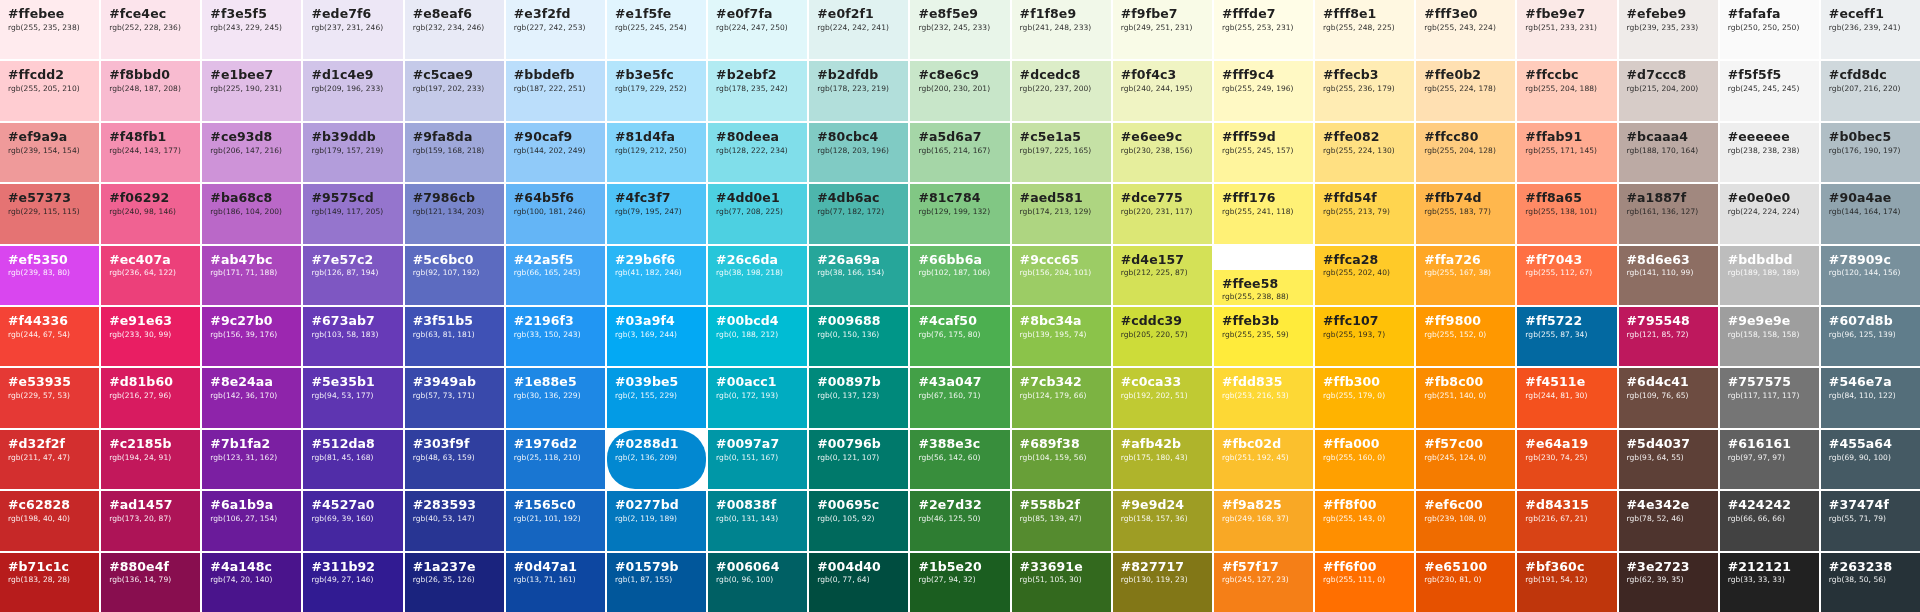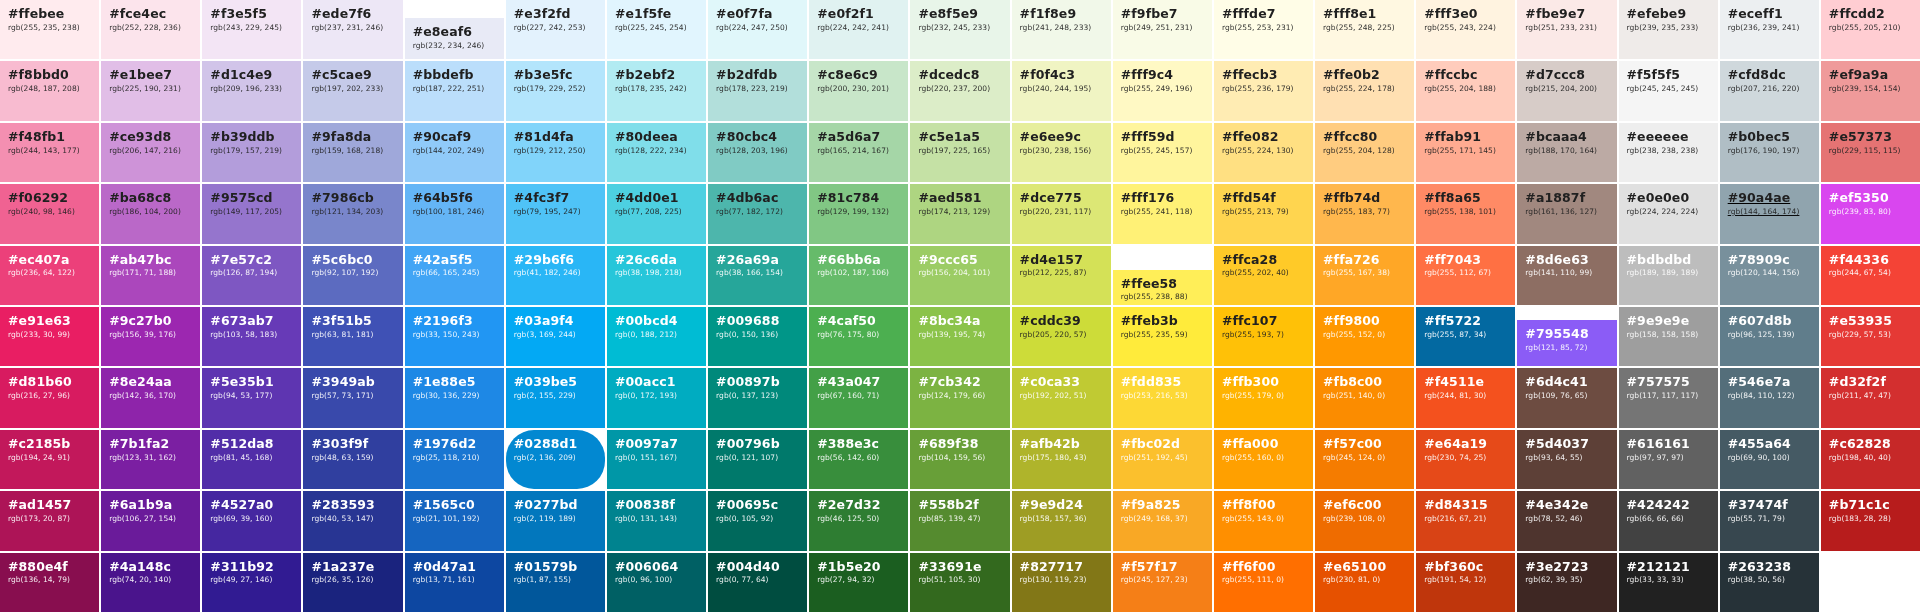--- a/index.html
+++ b/index.html
@@ -67,21 +67,21 @@
       <span class="rgb">rgb(252, 228, 236)</span>
     </div>
     <div class="swatch dark-text" style="background-color: rgb(243, 229, 245);">
       <span class="hex">#f3e5f5</span>
       <span class="rgb">rgb(243, 229, 245)</span>
     </div>
     <div class="swatch dark-text" style="background-color: rgb(237, 231, 246);">
       <span class="hex">#ede7f6</span>
       <span class="rgb">rgb(237, 231, 246)</span>
     </div>
-    <div class="swatch dark-text" style="background-color: rgb(232, 234, 246); margin-top: 18px;">
+    <div class="swatch dark-text" style="background-color: rgb(232, 234, 246);">
       <span class="hex">#e8eaf6</span>
       <span class="rgb">rgb(232, 234, 246)</span>
     </div>
     <div class="swatch dark-text" style="background-color: rgb(227, 242, 253);">
       <span class="hex">#e3f2fd</span>
       <span class="rgb">rgb(227, 242, 253)</span>
     </div>
     <div class="swatch dark-text" style="background-color: rgb(225, 245, 254);">
       <span class="hex">#e1f5fe</span>
       <span class="rgb">rgb(225, 245, 254)</span>
@@ -119,20 +119,24 @@
       <span class="rgb">rgb(255, 243, 224)</span>
     </div>
     <div class="swatch dark-text" style="background-color: rgb(251, 233, 231);">
       <span class="hex">#fbe9e7</span>
       <span class="rgb">rgb(251, 233, 231)</span>
     </div>
     <div class="swatch dark-text" style="background-color: rgb(239, 235, 233);">
       <span class="hex">#efebe9</span>
       <span class="rgb">rgb(239, 235, 233)</span>
     </div>
+    <div class="swatch dark-text" style="background-color: rgb(250, 250, 250);">
+      <span class="hex">#fafafa</span>
+      <span class="rgb">rgb(250, 250, 250)</span>
+    </div>
     <div class="swatch dark-text" style="background-color: rgb(236, 239, 241);">
       <span class="hex">#eceff1</span>
       <span class="rgb">rgb(236, 239, 241)</span>
     </div>
     <div class="swatch dark-text" style="background-color: rgb(255, 205, 210);">
       <span class="hex">#ffcdd2</span>
       <span class="rgb">rgb(255, 205, 210)</span>
     </div>
     <div class="swatch dark-text" style="background-color: rgb(248, 187, 208);">
       <span class="hex">#f8bbd0</span>
@@ -347,21 +351,21 @@
       <span class="rgb">rgb(255, 138, 101)</span>
     </div>
     <div class="swatch dark-text" style="background-color: rgb(161, 136, 127);">
       <span class="hex">#a1887f</span>
       <span class="rgb">rgb(161, 136, 127)</span>
     </div>
     <div class="swatch dark-text" style="background-color: rgb(224, 224, 224);">
       <span class="hex">#e0e0e0</span>
       <span class="rgb">rgb(224, 224, 224)</span>
     </div>
-    <div class="swatch dark-text" style="background-color: rgb(144, 164, 174); text-decoration: underline;">
+    <div class="swatch dark-text" style="background-color: rgb(144, 164, 174);">
       <span class="hex">#90a4ae</span>
       <span class="rgb">rgb(144, 164, 174)</span>
     </div>
     <div class="swatch light-text" style="background-color: #d946ef;">
       <span class="hex">#ef5350</span>
       <span class="rgb">rgb(239, 83, 80)</span>
     </div>
     <div class="swatch light-text" style="background-color: rgb(236, 64, 122);">
       <span class="hex">#ec407a</span>
       <span class="rgb">rgb(236, 64, 122)</span>
@@ -491,21 +495,21 @@
       <span class="rgb">rgb(255, 193, 7)</span>
     </div>
     <div class="swatch light-text" style="background-color: rgb(255, 152, 0);">
       <span class="hex">#ff9800</span>
       <span class="rgb">rgb(255, 152, 0)</span>
     </div>
     <div class="swatch light-text" style="background-color: #0369a1;">
       <span class="hex">#ff5722</span>
       <span class="rgb">rgb(255, 87, 34)</span>
     </div>
-    <div class="swatch light-text" style="background-color: #8b5cf6; margin-top: 13px;">
+    <div class="swatch light-text" style="background-color: #be185d;">
       <span class="hex">#795548</span>
       <span class="rgb">rgb(121, 85, 72)</span>
     </div>
     <div class="swatch light-text" style="background-color: rgb(158, 158, 158);">
       <span class="hex">#9e9e9e</span>
       <span class="rgb">rgb(158, 158, 158)</span>
     </div>
     <div class="swatch light-text" style="background-color: rgb(96, 125, 139);">
       <span class="hex">#607d8b</span>
       <span class="rgb">rgb(96, 125, 139)</span>

